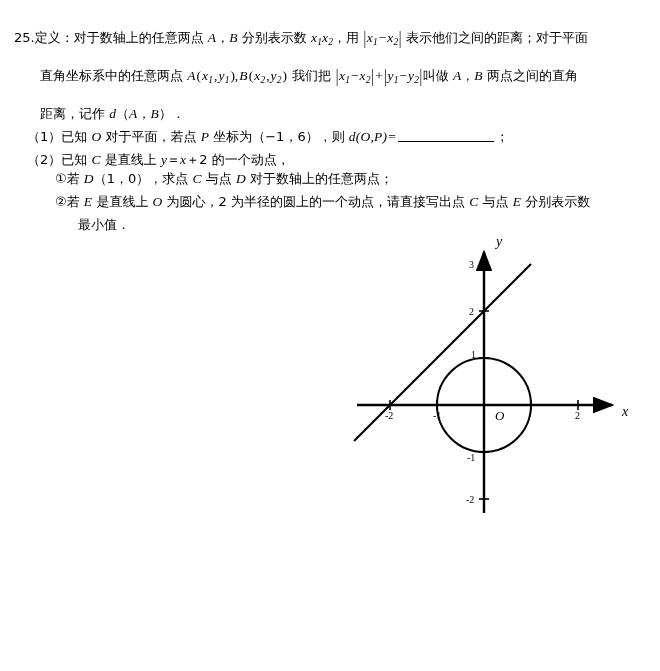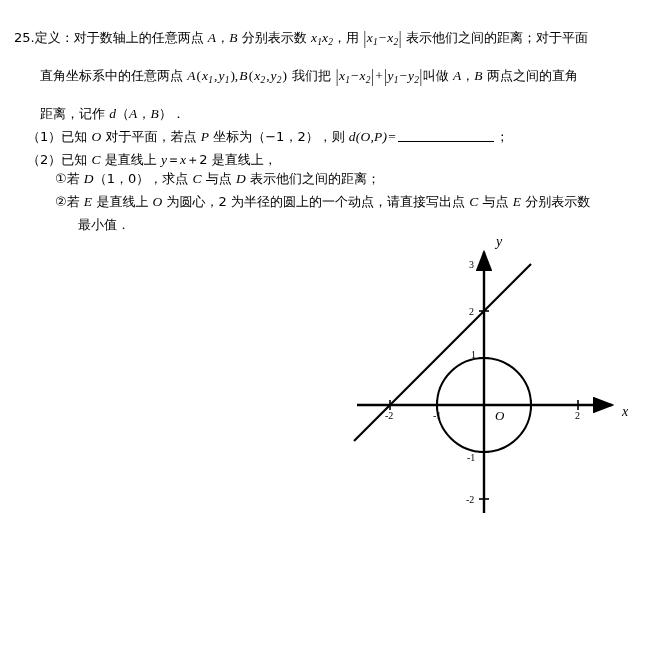--- a/index.html
+++ b/index.html
@@ -107,29 +107,29 @@
 
   <div class="line l2">
     <span class="cn">直角坐标系中的任意两点 </span><span class="mi">A</span><span class="op">(</span><span class="mi">x</span><span class="sub">1</span><span class="op">,</span><span class="mi">y</span><span class="sub">1</span><span class="op">),</span><span class="mi">B</span><span class="op">(</span><span class="mi">x</span><span class="sub">2</span><span class="op">,</span><span class="mi">y</span><span class="sub">2</span><span class="op">)</span><span class="cn"> 我们把 </span><span class="bar">|</span><span class="mi">x</span><span class="sub">1</span><span class="op">−</span><span class="mi">x</span><span class="sub">2</span><span class="bar">|</span><span class="op">+</span><span class="bar">|</span><span class="mi">y</span><span class="sub">1</span><span class="op">−</span><span class="mi">y</span><span class="sub">2</span><span class="bar">|</span><span class="cn">叫做 </span><span class="mi">A</span><span class="cn">，</span><span class="mi">B</span><span class="cn"> 两点之间的直角</span>
   </div>
 
   <div class="line l3">
     <span class="cn">距离，记作 </span><span class="mi">d</span><span class="cn">（</span><span class="mi">A</span><span class="cn">，</span><span class="mi">B</span><span class="cn">）</span><span class="cn">．</span>
   </div>
 
   <div class="line l4">
-    <span class="cn">（1）</span><span class="cn">已知 </span><span class="mi">O</span><span class="cn"> 对于平面，若点 </span><span class="mi">P</span><span class="cn"> 坐标为（−1，2），则 </span><span class="mi">d</span><span class="mi">(O,P)</span><span class="op">=</span><span class="blank-line"></span><span class="cn">；</span>
+    <span class="cn">（1）</span><span class="cn">已知 </span><span class="mi">O</span><span class="cn"> 对于平面，若点 </span><span class="mi">P</span><span class="cn"> 坐标为（−1，6），则 </span><span class="mi">d</span><span class="mi">(O,P)</span><span class="op">=</span><span class="blank-line"></span><span class="cn">；</span>
   </div>
 
   <div class="line l5">
-    <span class="cn">（2）</span><span class="cn">已知 </span><span class="mi">C</span><span class="cn"> 是直线上 </span><span class="mi">y</span><span class="cn">＝</span><span class="mi">x</span><span class="cn">＋2</span><span class="cn"> 是直线上，</span>
+    <span class="cn">（2）</span><span class="cn">已知 </span><span class="mi">C</span><span class="cn"> 是直线上 </span><span class="mi">y</span><span class="cn">＝</span><span class="mi">x</span><span class="cn">＋2</span><span class="cn"> 的一个动点，</span>
   </div>
 
   <div class="line l6">
-    <span class="cn">①</span><span class="cn">若 </span><span class="mi">D</span><span class="cn">（1，0），求点 </span><span class="mi">C</span><span class="cn"> 与点 </span><span class="mi">D</span><span class="cn"> 表示他们之间的距离；</span>
+    <span class="cn">①</span><span class="cn">若 </span><span class="mi">D</span><span class="cn">（1，0），求点 </span><span class="mi">C</span><span class="cn"> 与点 </span><span class="mi">D</span><span class="cn"> 对于数轴上的任意两点；</span>
   </div>
 
   <div class="line l7">
     <span class="cn">②</span><span class="cn">若 </span><span class="mi">E</span><span class="cn"> 是直线上 </span><span class="mi">O</span><span class="cn"> 为圆心，2 为半径的圆上的一个动点，请直接写出点 </span><span class="mi">C</span><span class="cn"> 与点 </span><span class="mi">E</span><span class="cn"> 分别表示数</span>
   </div>
 
   <div class="line l8">
     <span class="cn">最小值．</span>
   </div>
 

